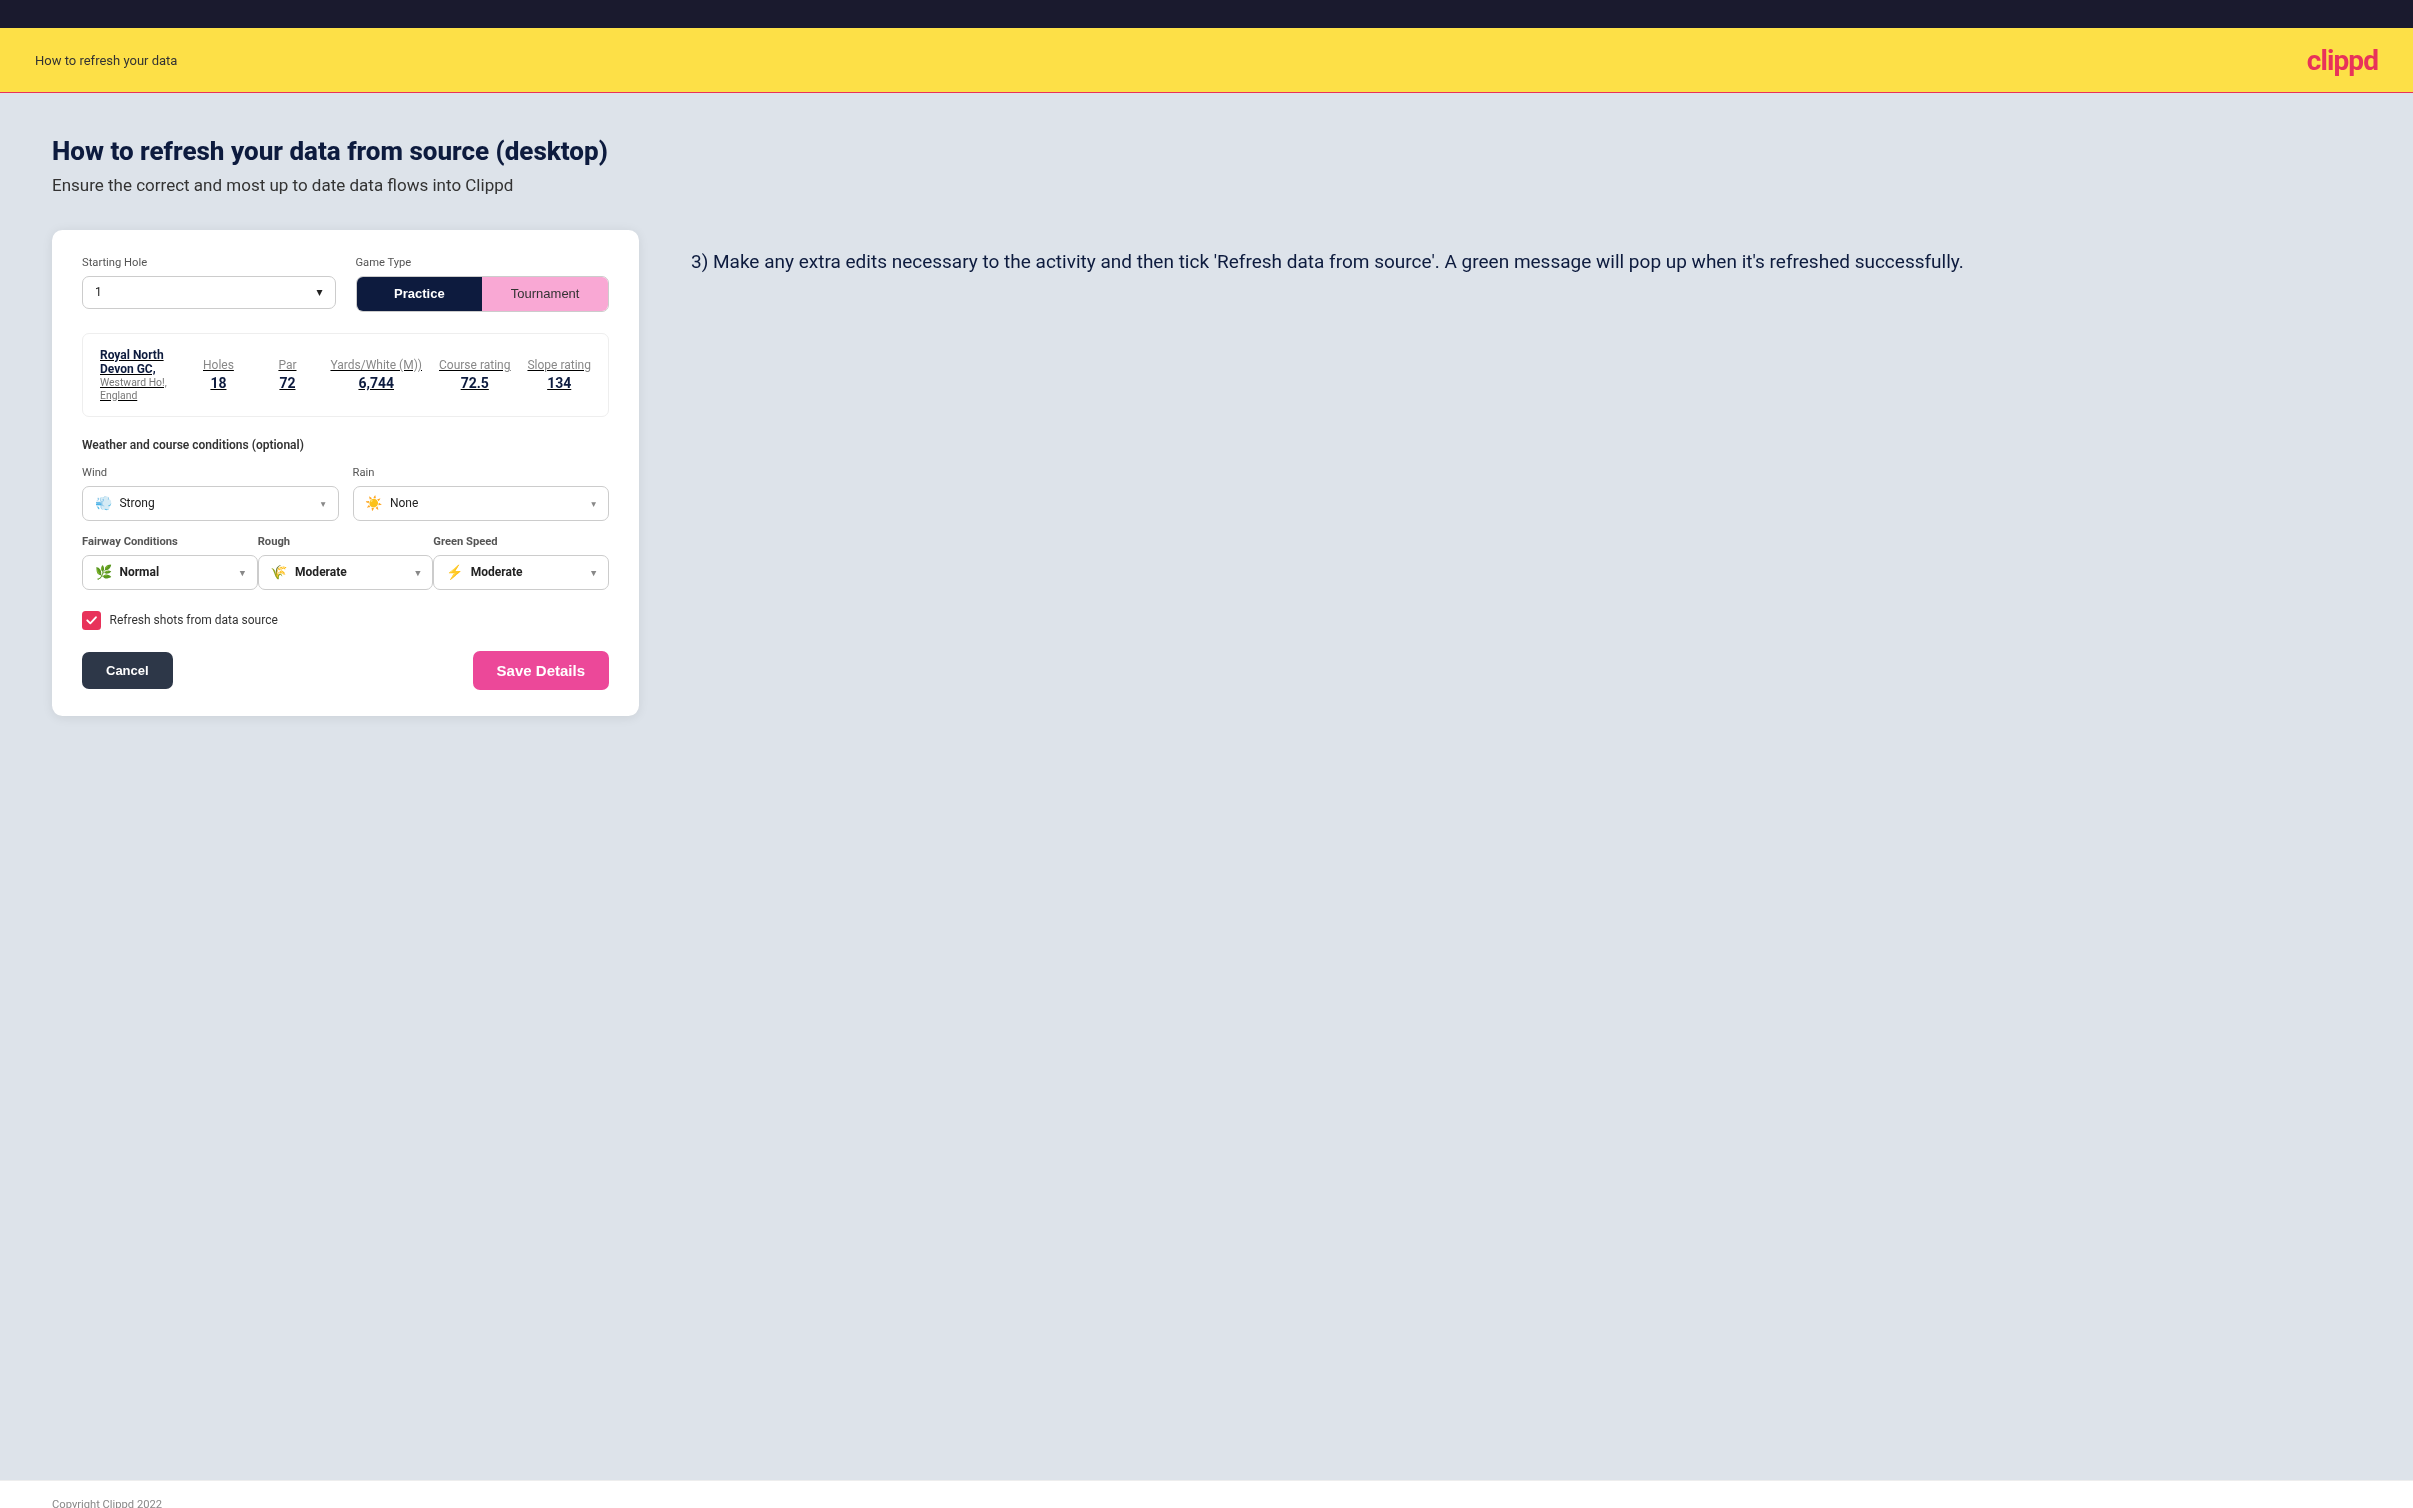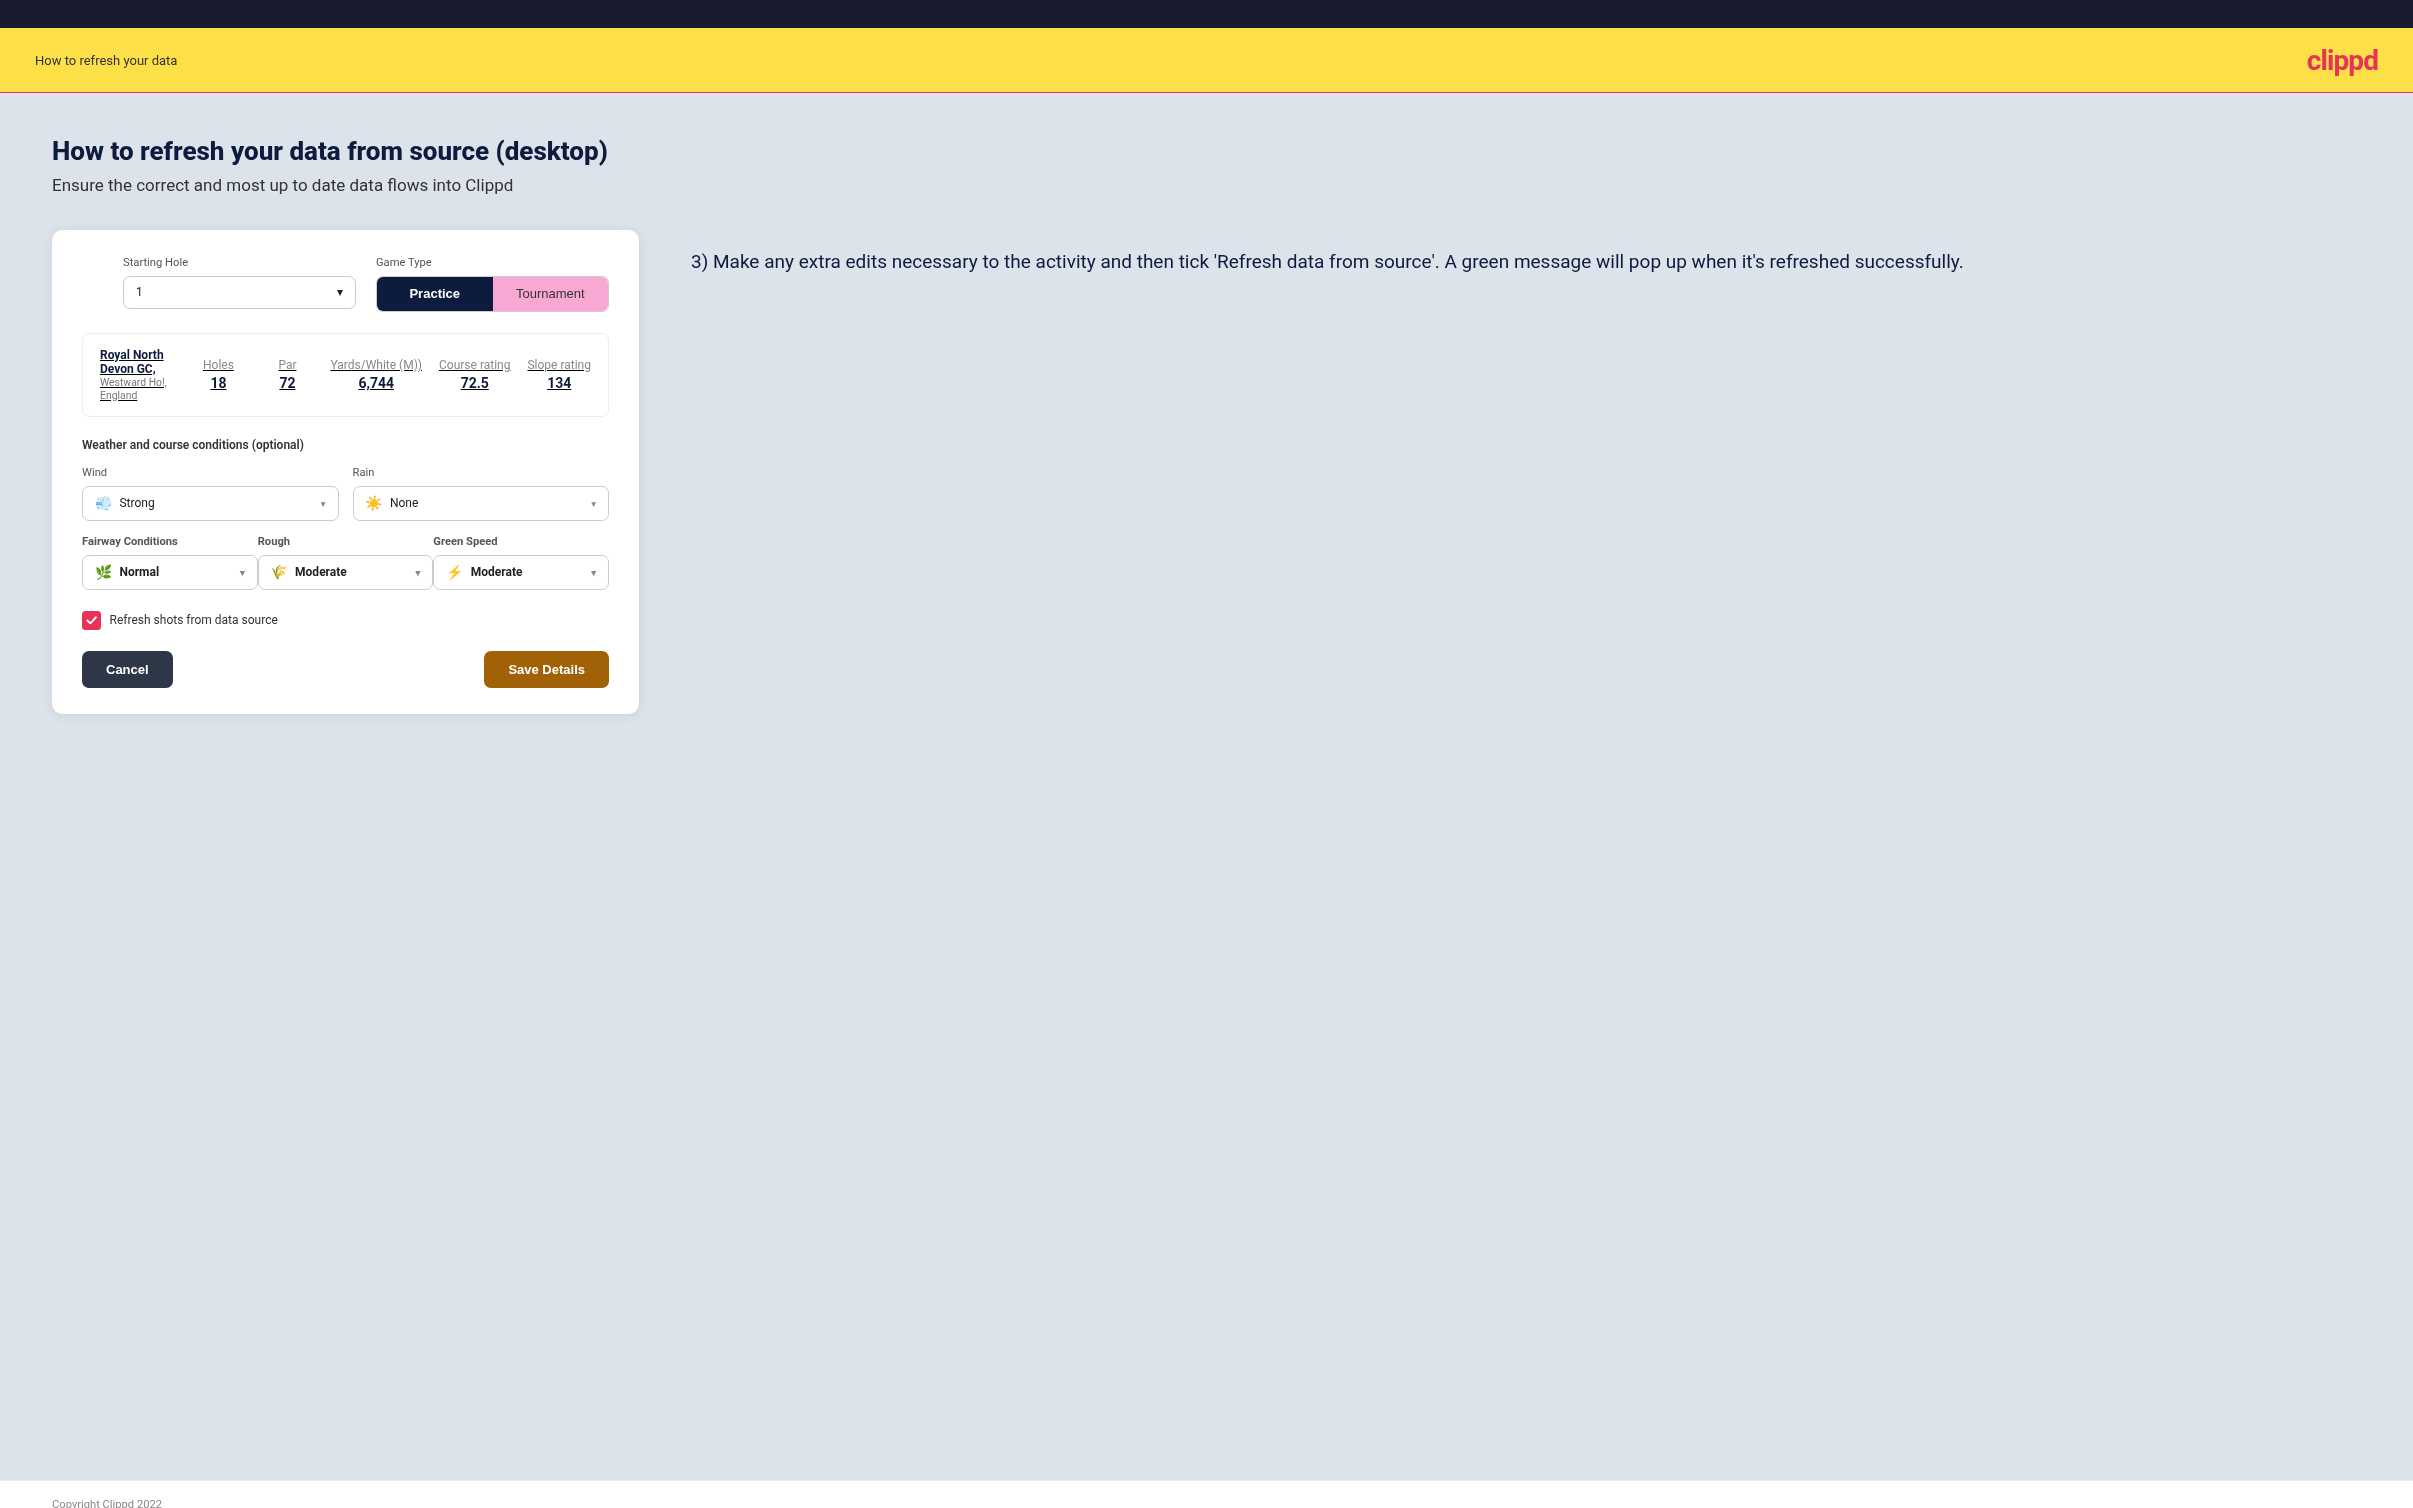--- a/index.html
+++ b/index.html
@@ -62,21 +62,20 @@
       padding: 26px 30px;
       flex: 0 0 587px;
       max-width: 587px;
       box-shadow: 0 1.7px 10.4px rgba(0,0,0,0.08);
     }
 
     .field-group {
       display: flex;
       gap: 20px;
       margin-bottom: 21px;
-      margin-left: 41px;
     }
 
     .field-col {
       flex: 1;
     }
 
     .field-label {
       font-size: 11.2px;
       color: #555;
       margin-bottom: 7px;
@@ -259,26 +258,26 @@
       color: #fff;
       border: none;
       border-radius: 7px;
       padding: 11.2px 24px;
       font-size: 13px;
       font-weight: 600;
       cursor: pointer;
     }
 
     .btn-save {
-      background: #a16207;
+      background: #ec4899;
       color: #fff;
       border: none;
       border-radius: 7px;
       padding: 11.2px 24px;
-      font-size: 13px;
+      font-size: 15px;
       font-weight: 600;
       cursor: pointer;
     }
 
     .side-text {
       flex: 1;
       padding-top: 17px;
     }
 
     .side-text p {

